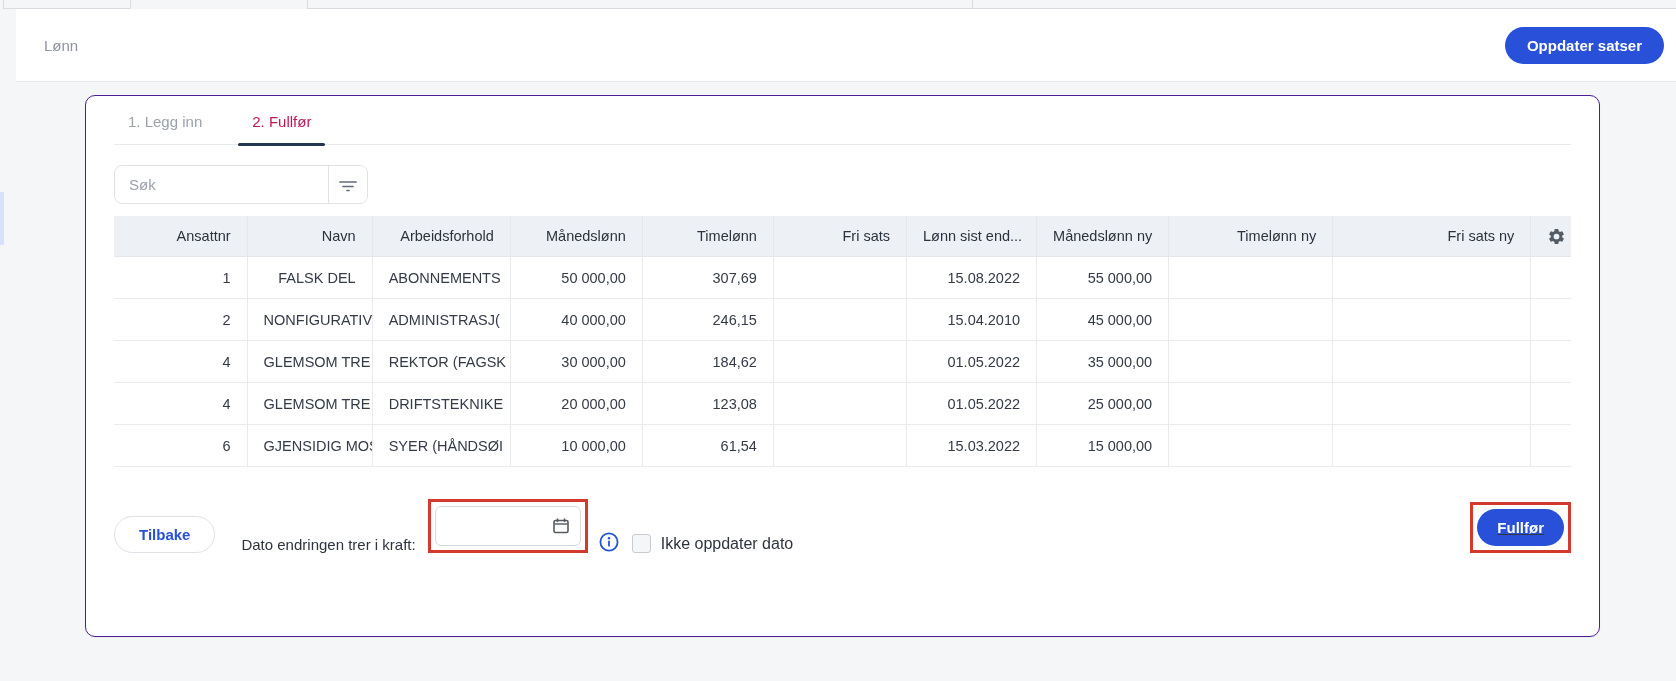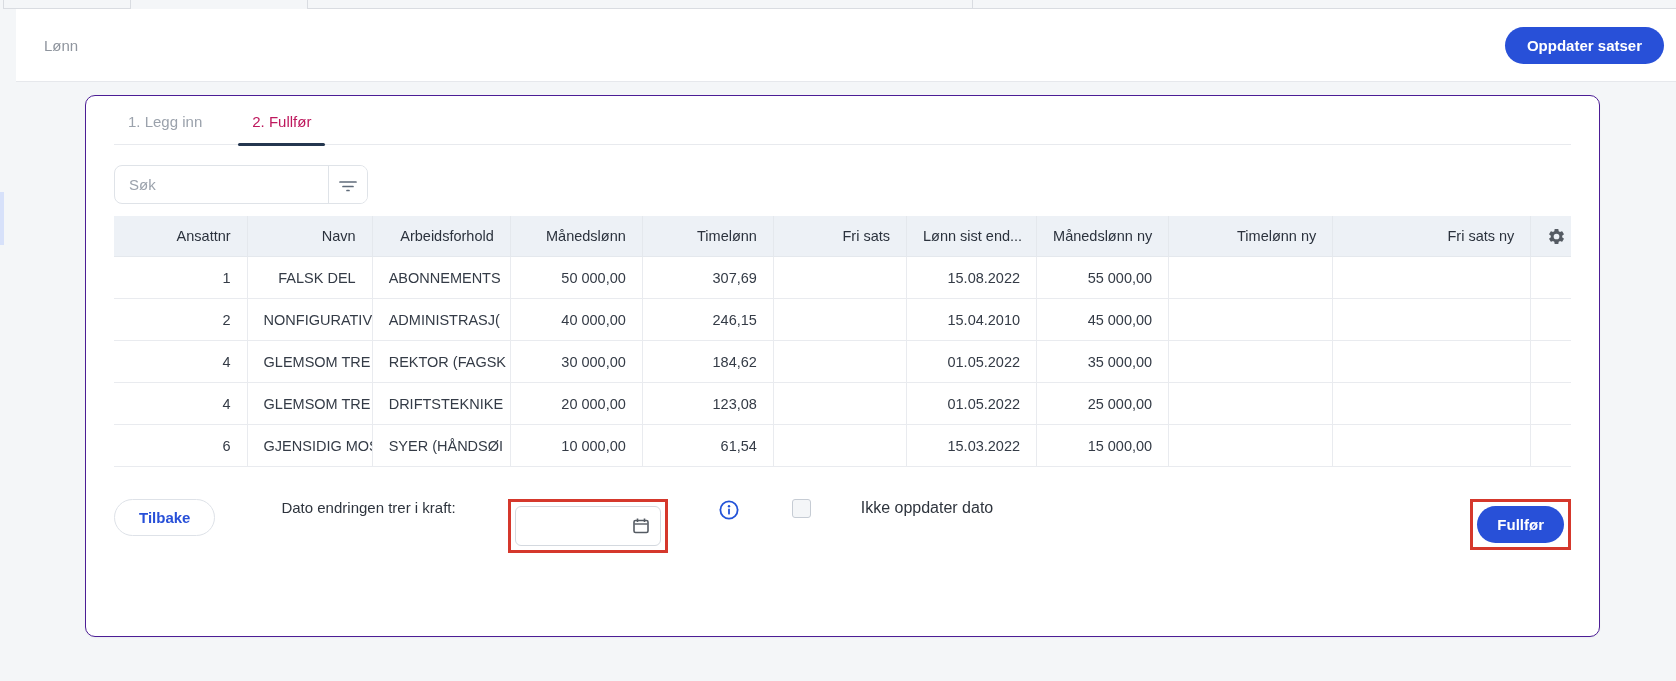--- a/index.html
+++ b/index.html
@@ -76,21 +76,21 @@
     height:41px;border:1px solid #e9ebef;padding:0 16px;color:#343b46;
     white-space:nowrap;overflow:hidden;background:#fff;
   }
   table.grid td:first-child{border-left:none;}
   table.grid td:last-child{border-right:none;}
   .al-left{text-align:right;margin-left:48px;}
   .al-right{text-align:right;}
   .al-center{text-align:center;}
   th.gear-cell{padding:0;text-align:center;cursor:pointer;}
   
-  .controls{margin-top:32px;display:flex;align-items:flex-start;gap:40px;}
+  .controls{margin-top:32px;display:flex;align-items:flex-end;}
   .btn-back{
     background:#fff;color:#2850d8;border:1px solid #dee2e8;border-radius:999px;
     font-family:"Liberation Sans", sans-serif;
     font-size:15px;font-weight:700;padding:9px 24px;cursor:pointer;
   }
   .date-label{margin-left:26px;font-size:15px;color:#2e343d;}
   .red-outline{
     border:3px solid #d5382c;padding:4px;margin-left:12px;display:inline-flex;
   }
   .date-field{
@@ -101,21 +101,21 @@
     border:none;outline:none;width:100px;font-size:15px;background:transparent;
     font-family:"Liberation Sans", sans-serif;
   }
   .info-wrap{margin-left:10px;display:flex;align-items:center;cursor:pointer;}
   .checkbox{
     margin-left:12px;width:17px;height:17px;border:1px solid #c6ccd4;border-radius:3px;
     background:#f4f6f8;cursor:pointer;flex:none;
   }
   .checkbox-label{margin-left:10px;font-size:16px;color:#2e343d;}
   .spacer{flex:1;}
-  .red-outline.submit{margin-left:0;}
+  .red-outline.submit{margin-left:0;text-decoration:underline;}
   .btn-submit{
     background:#2850d8;color:#fff;border:none;border-radius:999px;
     font-family:"Liberation Sans", sans-serif;
     font-size:15px;font-weight:700;padding:10px 20px;cursor:pointer;
   }
   svg{display:block;}
 </style>
 </head>
 <body>
 

